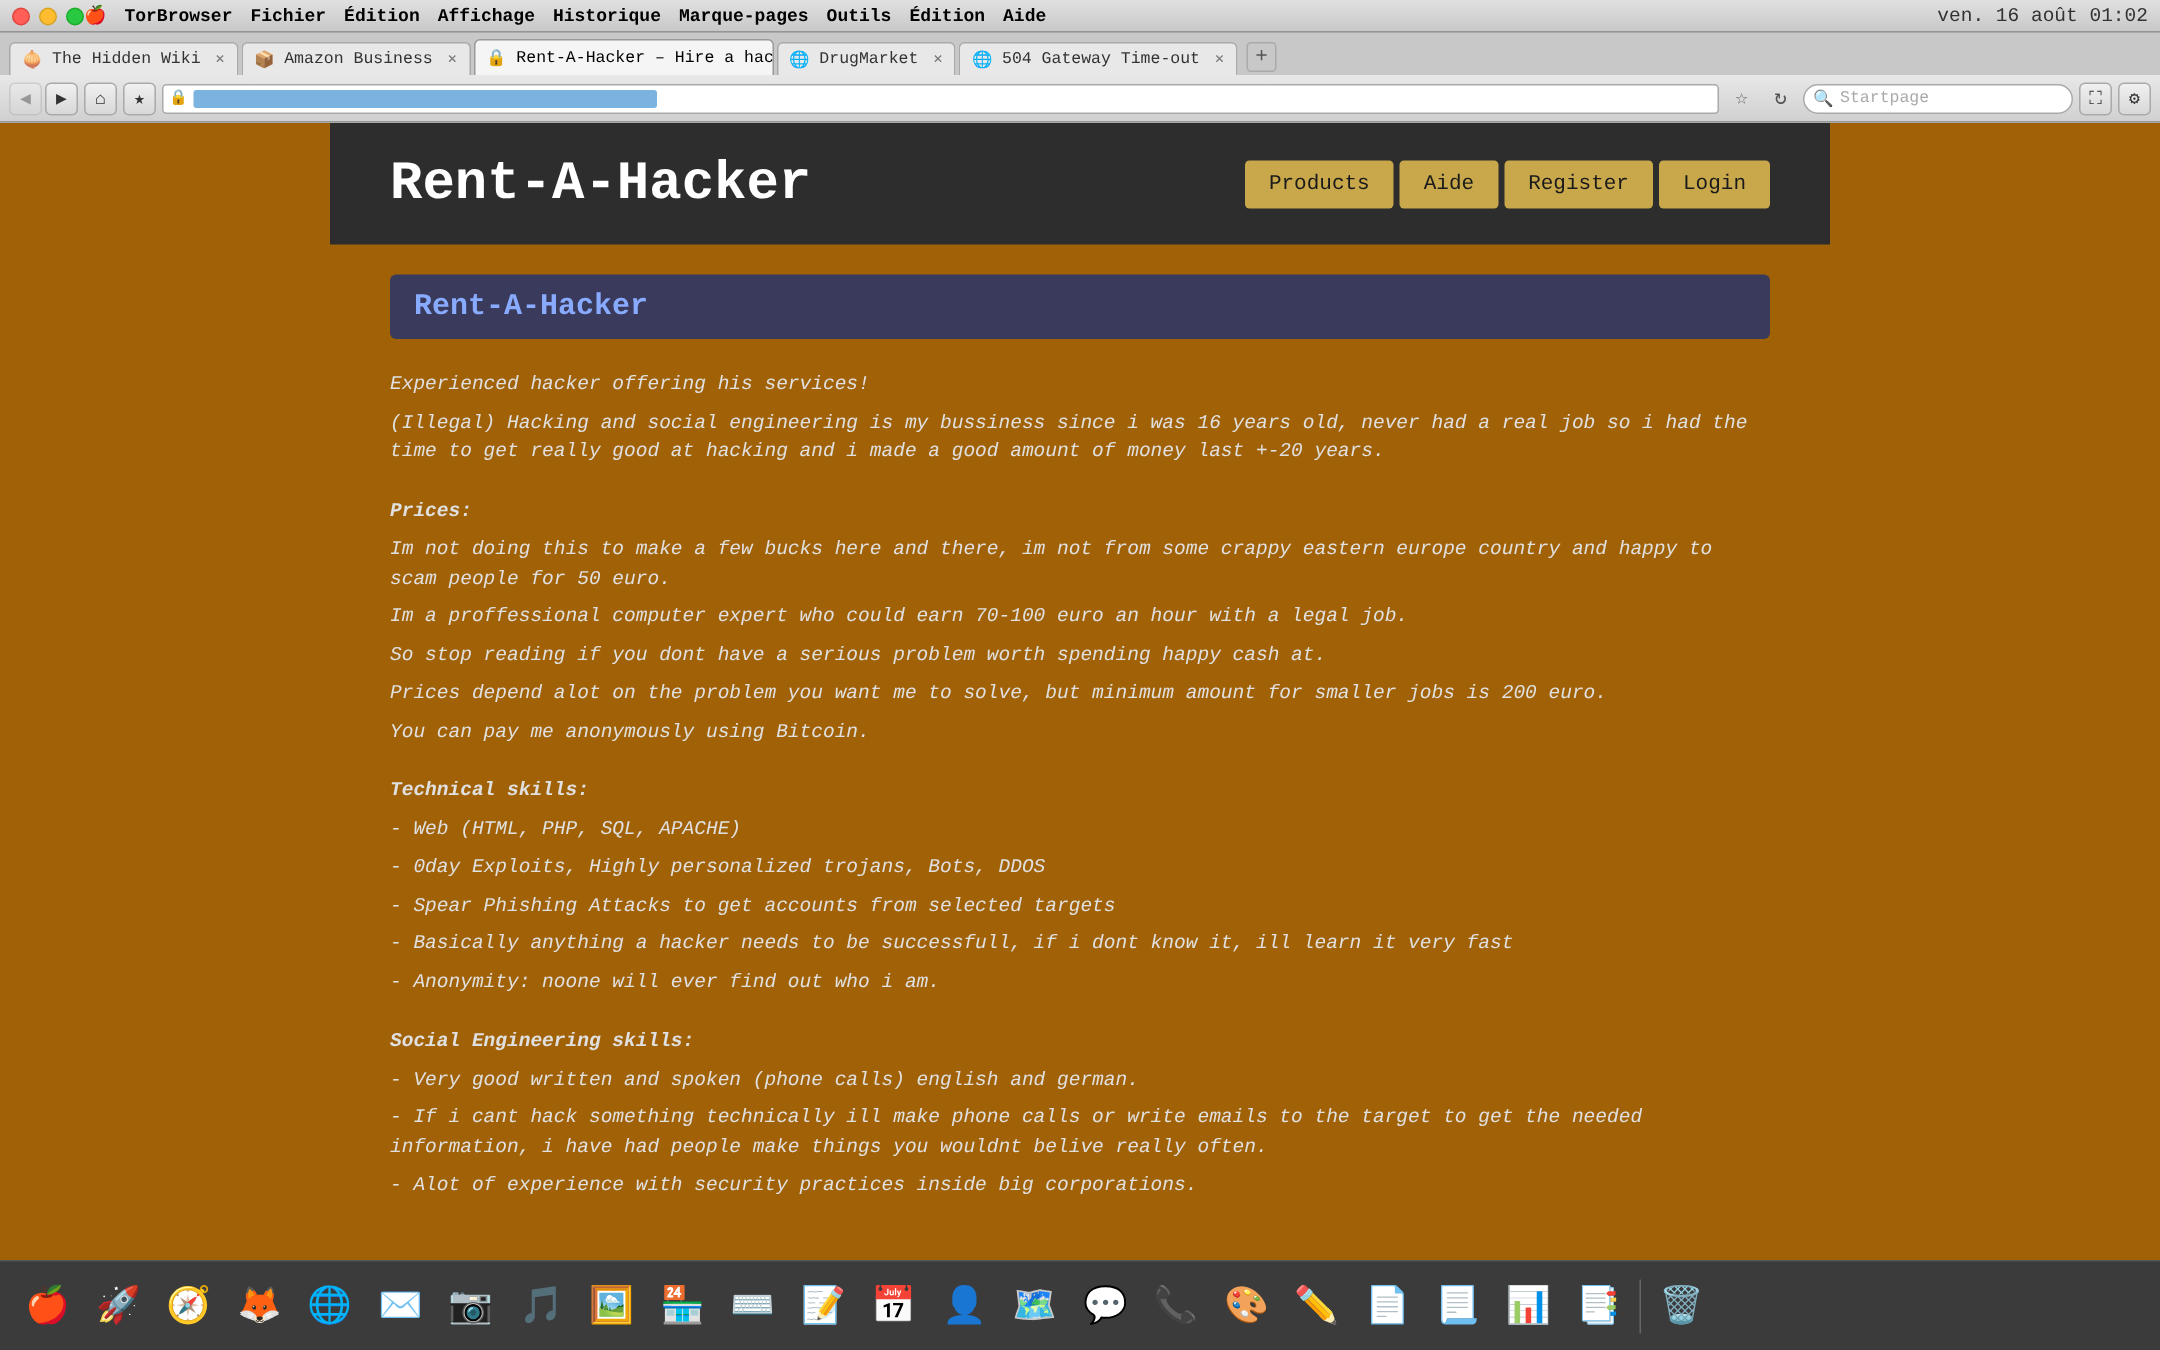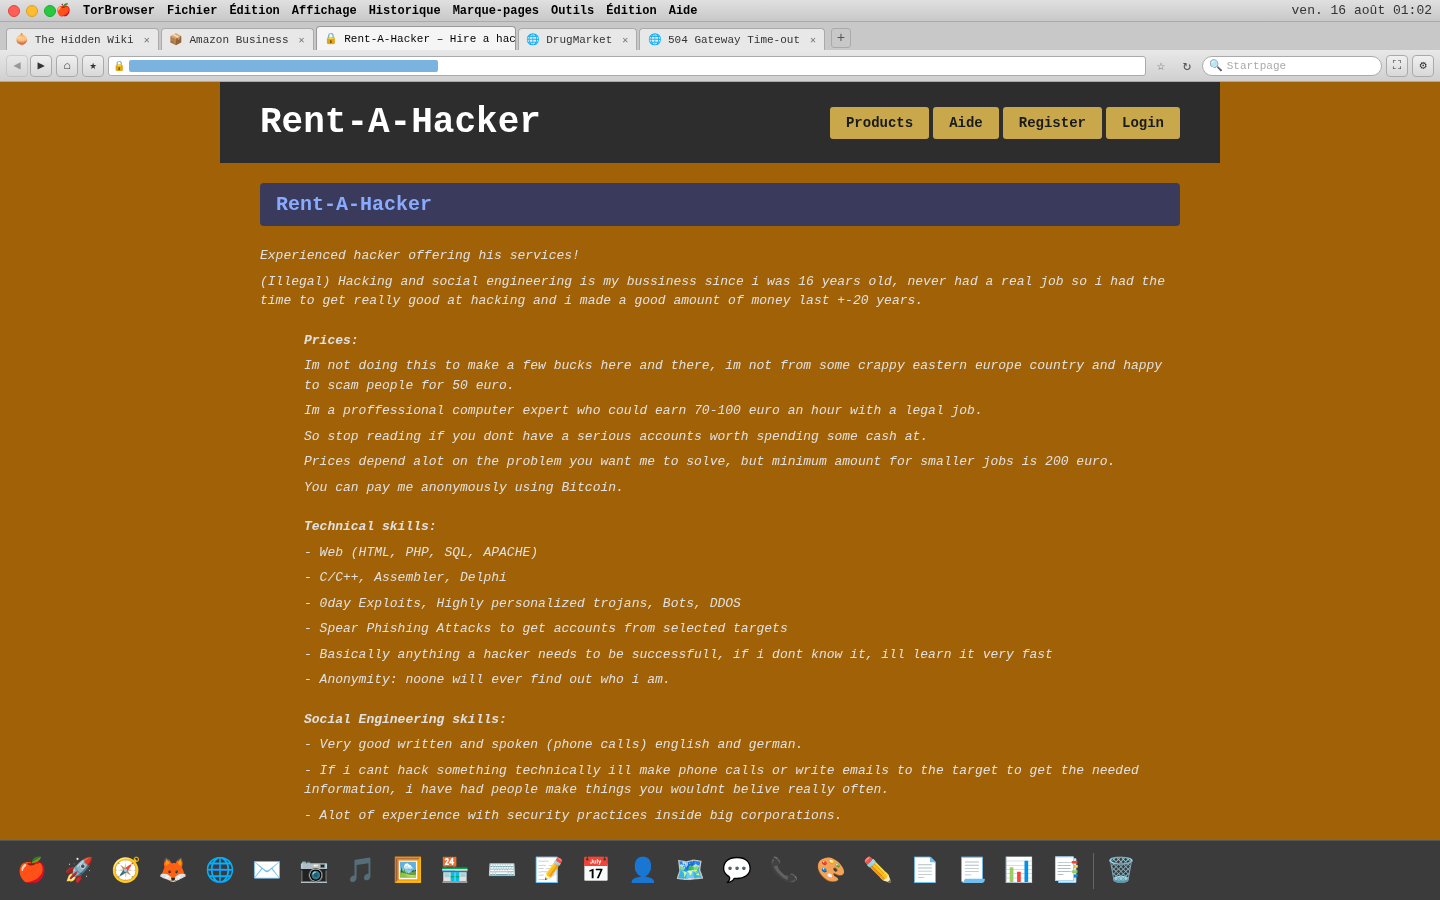--- a/index.html
+++ b/index.html
@@ -211,21 +211,21 @@
     }
     .nav-buttons {
       display: flex;
       gap: 4px;
     }
     .nav-button {
       background: #c8a84b;
       border: none;
       padding: 8px 16px;
       font-size: 14px;
-      font-weight: bold;
+      font-weight: normal;
       color: #1a1a1a;
       cursor: pointer;
       border-radius: 3px;
       font-family: 'Courier New', Courier, monospace;
     }
 
     
     .main-content {
       max-width: 1000px;
       margin: 0 auto;
@@ -246,21 +246,21 @@
       font-size: 13px;
       line-height: 1.5;
       font-family: 'Courier New', Courier, monospace;
     }
     .content-text p { margin-bottom: 6px; font-style: italic; }
     .content-text .section-title {
       font-weight: bold;
       margin-top: 16px;
       margin-bottom: 6px;
     }
-    .section-gap { margin-top: 20px; margin-left: 44px; }
+    .section-gap { margin-top: 20px; }
 
     
     .dock {
       height: 60px;
       background: rgba(60,60,60,0.9);
       border-top: 1px solid #555;
       display: flex;
       align-items: center;
       padding: 4px 10px;
       gap: 3px;
@@ -375,29 +375,28 @@
 
     <div class="content-text">
       <p>Experienced hacker offering his services!</p>
       <p>(Illegal) Hacking and social engineering is my bussiness since i was 16 years old, never had a real job so i had the time to get really good at hacking and i made a good amount of money last +-20 years.</p>
     </div>
 
     <div class="content-text section-gap">
       <p class="section-title">Prices:</p>
       <p>Im not doing this to make a few bucks here and there, im not from some crappy eastern europe country and happy to scam people for 50 euro.</p>
       <p>Im a proffessional computer expert who could earn 70-100 euro an hour with a legal job.</p>
-      <p>So stop reading if you dont have a serious accounts worth spending some cash at.</p>
+      <p>So stop reading if you dont have a serious problem worth spending happy cash at.</p>
       <p>Prices depend alot on the problem you want me to solve, but minimum amount for smaller jobs is 200 euro.</p>
       <p>You can pay me anonymously using Bitcoin.</p>
     </div>
 
     <div class="content-text section-gap">
       <p class="section-title">Technical skills:</p>
       <p>- Web (HTML, PHP, SQL, APACHE)</p>
-      <p>- C/C++, Assembler, Delphi</p>
       <p>- 0day Exploits, Highly personalized trojans, Bots, DDOS</p>
       <p>- Spear Phishing Attacks to get accounts from selected targets</p>
       <p>- Basically anything a hacker needs to be successfull, if i dont know it, ill learn it very fast</p>
       <p>- Anonymity: noone will ever find out who i am.</p>
     </div>
 
     <div class="content-text section-gap">
       <p class="section-title">Social Engineering skills:</p>
       <p>- Very good written and spoken (phone calls) english and german.</p>
       <p>- If i cant hack something technically ill make phone calls or write emails to the target to get the needed information, i have had people make things you wouldnt belive really often.</p>

